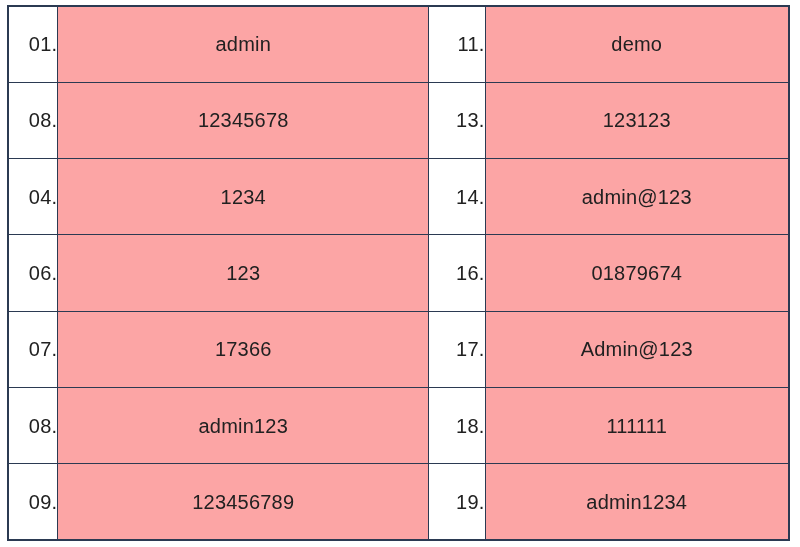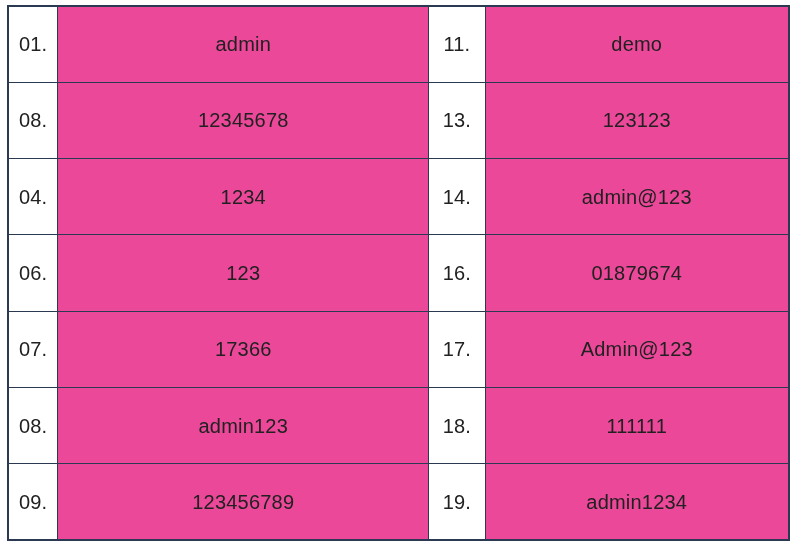--- a/index.html
+++ b/index.html
@@ -36,26 +36,26 @@
     font-size: 20px;
     color: #212121;
     font-weight: 400;
     line-height: 1.1;
     vertical-align: middle;
     box-sizing: border-box;
   }
   td.num-cell {
     width: 46px;
     background: #ffffff;
-    text-align: center;
+    text-align: right;
     padding-left: 9px;
     letter-spacing: 0.2px;
   }
   td.val-cell {
-    background: #ec4899;
+    background: #fca5a5;
     text-align: center;
     letter-spacing: 0.2px;
   }
   td.val-cell-left { width: 343px; }
   td.num-cell-right { width: 52px; }
   td.val-cell-right { width: 281px; }
 </style>
 </head>
 <body>
 

